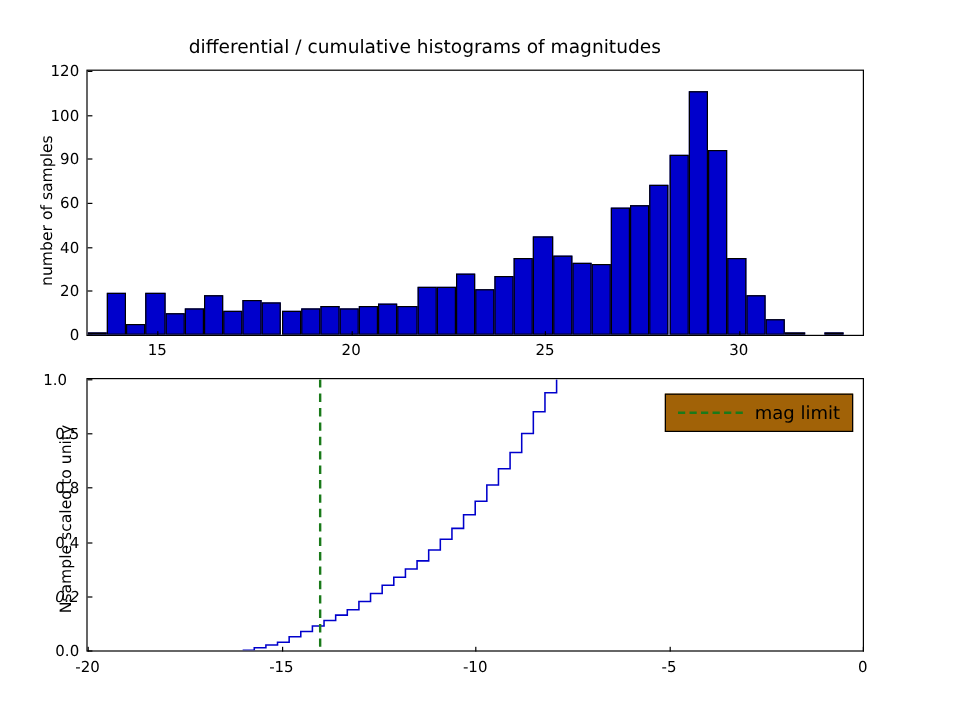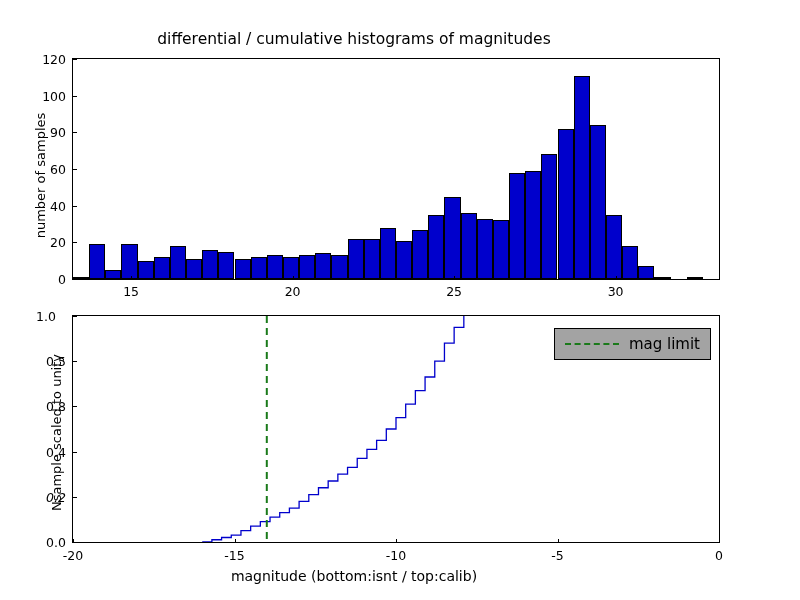--- a/index.html
+++ b/index.html
@@ -96,21 +96,21 @@
     background: #0000cc;
     border: 1px solid #000000;
     box-sizing: border-box;
   }
 
   
   .legend {
     position: absolute;
     box-sizing: border-box;
     border: 1px solid #000000;
-    background: #a3a3a3;
+    background: #a16207;
     display: flex;
     align-items: center;
     padding: 6px 10px;
     gap: 10px;
   }
   .legend-dash-wrap {
     position: relative;
     width: 54px;
     height: 14px;
   }
@@ -191,21 +191,20 @@
     </div>
 
     <div class="legend" style="right: 8px; top: 12px;">
       <span class="legend-dash-wrap">
         <span class="legend-dash"></span>
       </span>
       <span class="legend-text">mag limit</span>
     </div>
   </div>
 
-  <div class="xlabel" style="top: 568px;">magnitude (bottom:isnt / top:calib)</div>
 
   <div id="ticks-layer">
       <div class="tick xtick" style="left: 131.14px; top: 276px;"></div>
       <div class="ticklabel xticklabel" style="left: 131.14px; top: 284px; text-align: center;">15</div>
       <div class="tick xtick" style="left: 292.64px; top: 276px;"></div>
       <div class="ticklabel xticklabel" style="left: 292.64px; top: 284px;">20</div>
       <div class="tick xtick" style="left: 454.14px; top: 276px;"></div>
       <div class="ticklabel xticklabel" style="left: 454.14px; top: 284px;">25</div>
       <div class="tick xtick" style="left: 615.64px; top: 276px;"></div>
       <div class="ticklabel xticklabel" style="left: 615.64px; top: 284px;">30</div>

